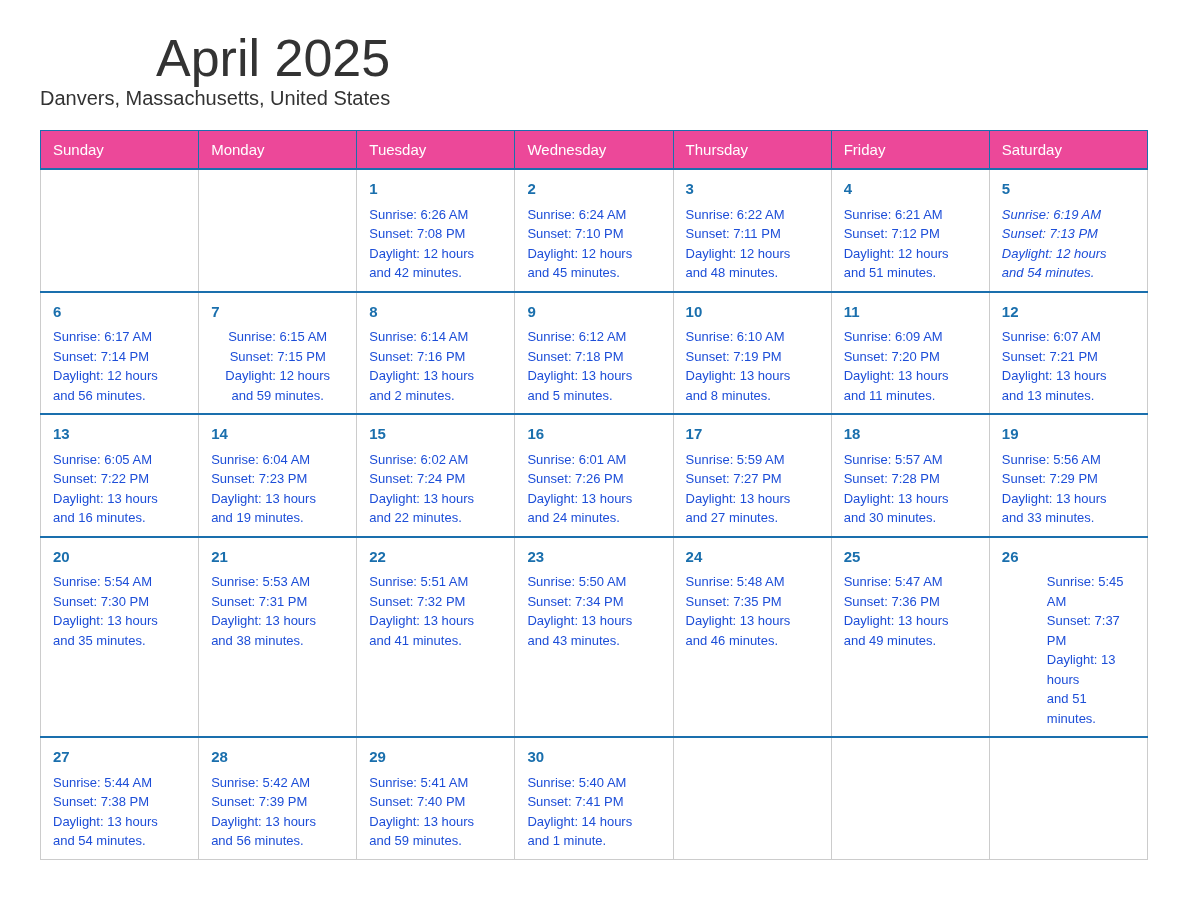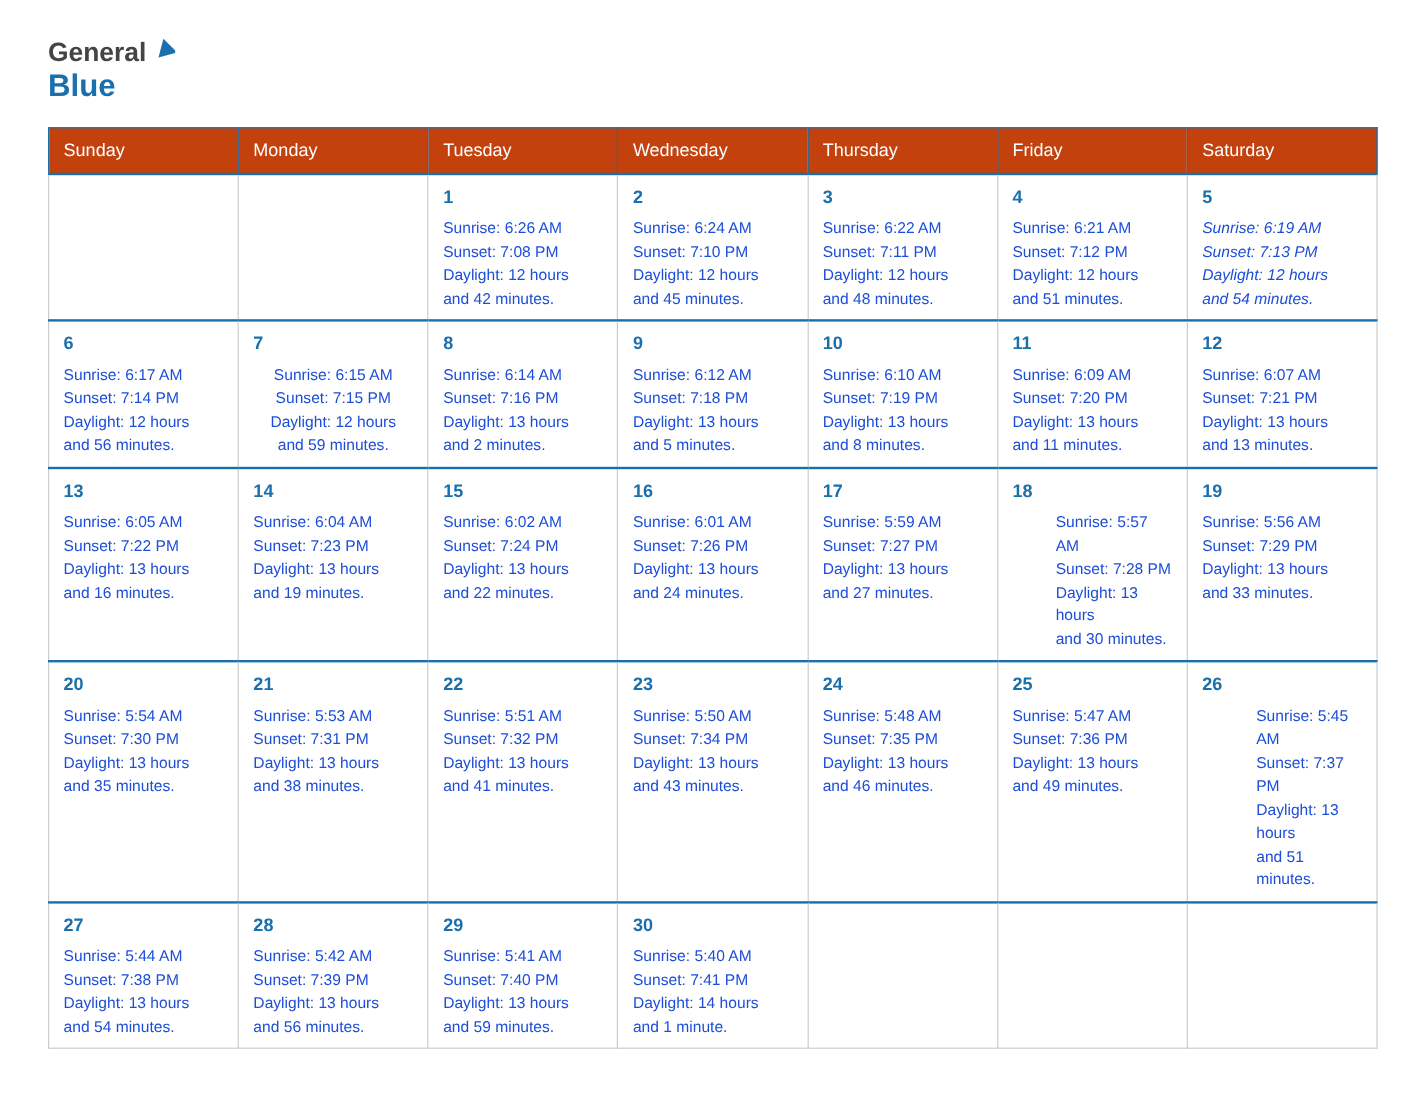--- a/index.html
+++ b/index.html
@@ -36,21 +36,21 @@
     .title-block h2 {
       font-size: 20px;
       font-weight: normal;
       color: #333;
     }
     .calendar {
       width: 100%;
       border-collapse: collapse;
     }
     .calendar thead tr th {
-      background: #c2410c;
+      background: #ec4899;
       color: #fff;
       padding: 10px 12px;
       text-align: left;
       font-size: 15px;
       font-weight: normal;
       border: 1px solid #1a6fad;
     }
     .calendar tbody tr td {
       vertical-align: top;
       padding: 8px 12px;
@@ -86,34 +86,23 @@
       display: inline-block;
       margin-left: 2px;
       position: relative;
       top: -2px;
     }
   </style>
 </head>
 <body>
 
 <div class="header">
-  <div class="logo">
-    <div class="logo-row">
-      <span class="logo-gen">General</span>
-      <span class="logo-icon">
-        <svg width="22" height="22" viewBox="0 0 22 22">
-          <polygon points="14,4 22,18 6,18" fill="#1a6fad" transform="rotate(-15, 14, 11)"></polygon>
-        </svg>
-      </span>
-    </div>
-    <div>
-      <span class="logo-blu" style="font-size:26px;font-weight:bold;">Blue</span>
-    </div>
-  </div>
   <div class="title-block">
+    <h1>April 2025</h1>
+    <h2>Danvers, Massachusetts, United States</h2>
   </div>
 </div>
 
 <table class="calendar">
   <thead>
     <tr>
     <th>Sunday</th>
         <th>Monday</th>
         <th>Tuesday</th>
         <th>Wednesday</th>
@@ -244,21 +233,21 @@
         </td>
         <td>
           <span class="day-number">17</span>
           <div class="day-info" style="white-space: pre-line;">Sunrise: 5:59 AM
 Sunset: 7:27 PM
 Daylight: 13 hours
 and 27 minutes.</div>
         </td>
         <td>
           <span class="day-number">18</span>
-          <div class="day-info" style="white-space: pre-line; margin-left: 36px;">Sunrise: 5:57 AM
+          <div class="day-info" style="white-space: pre-line;">Sunrise: 5:57 AM
 Sunset: 7:28 PM
 Daylight: 13 hours
 and 30 minutes.</div>
         </td>
         <td>
           <span class="day-number">19</span>
           <div class="day-info" style="white-space: pre-line;">Sunrise: 5:56 AM
 Sunset: 7:29 PM
 Daylight: 13 hours
 and 33 minutes.</div>

